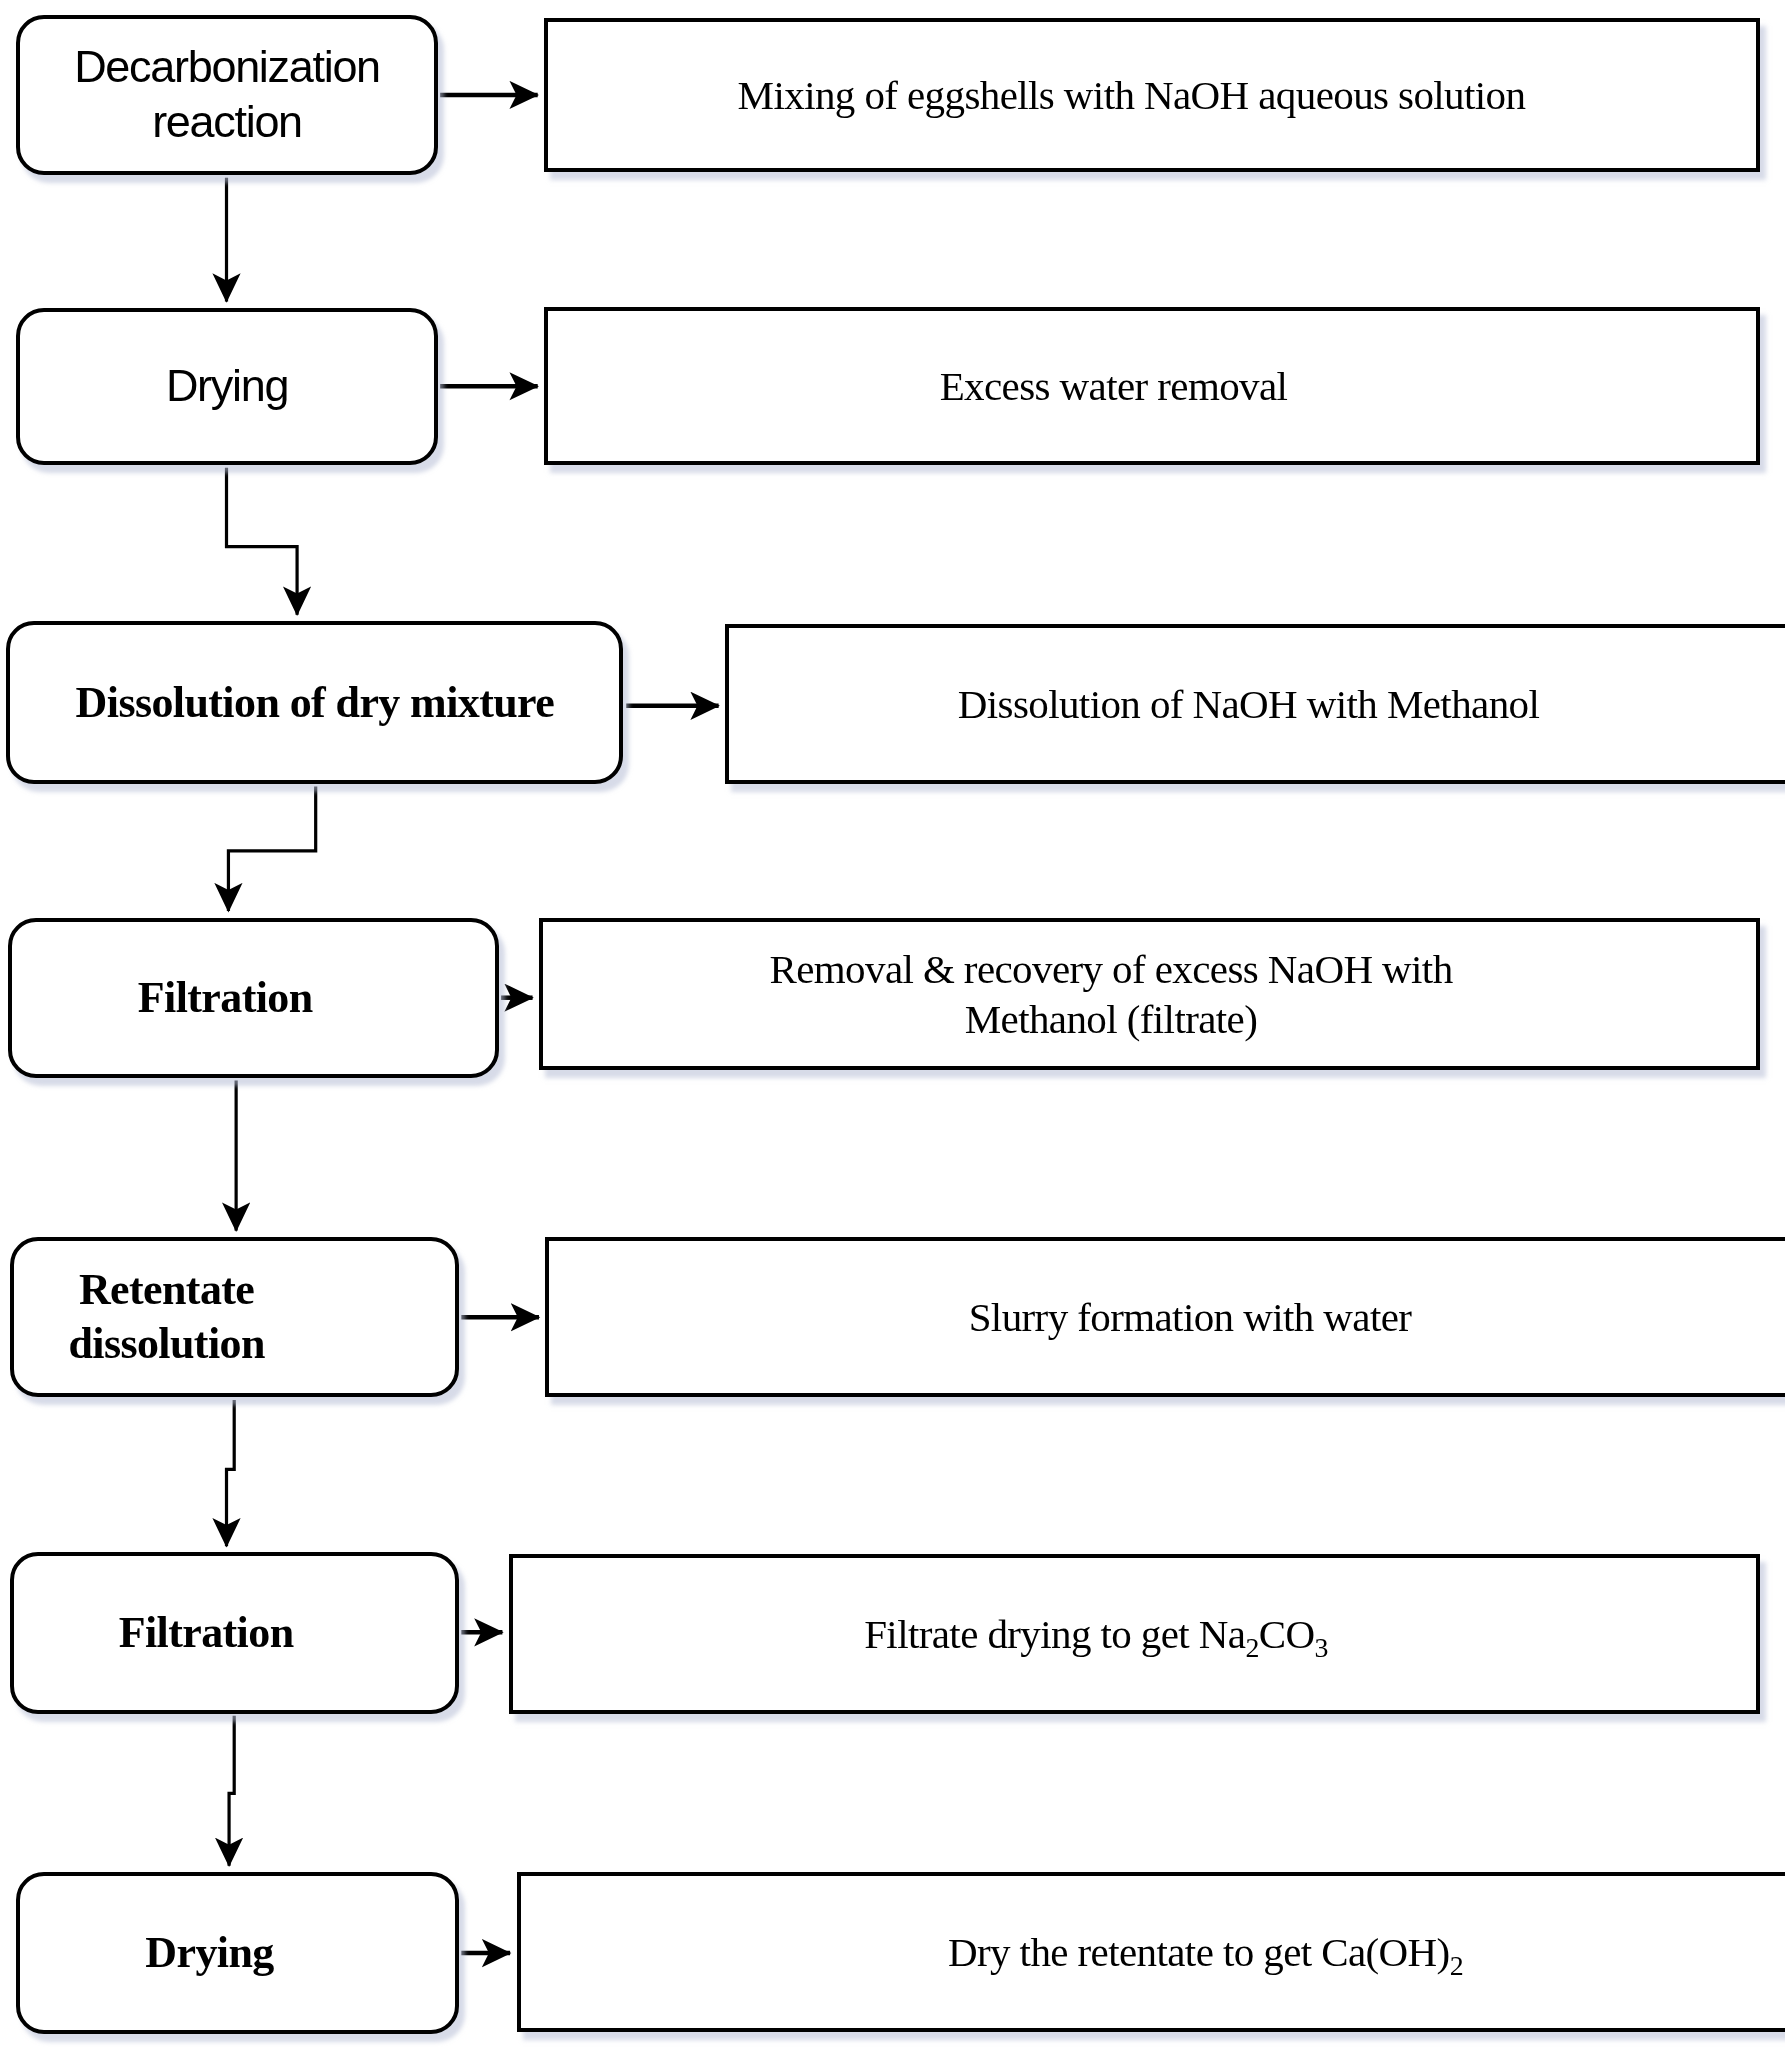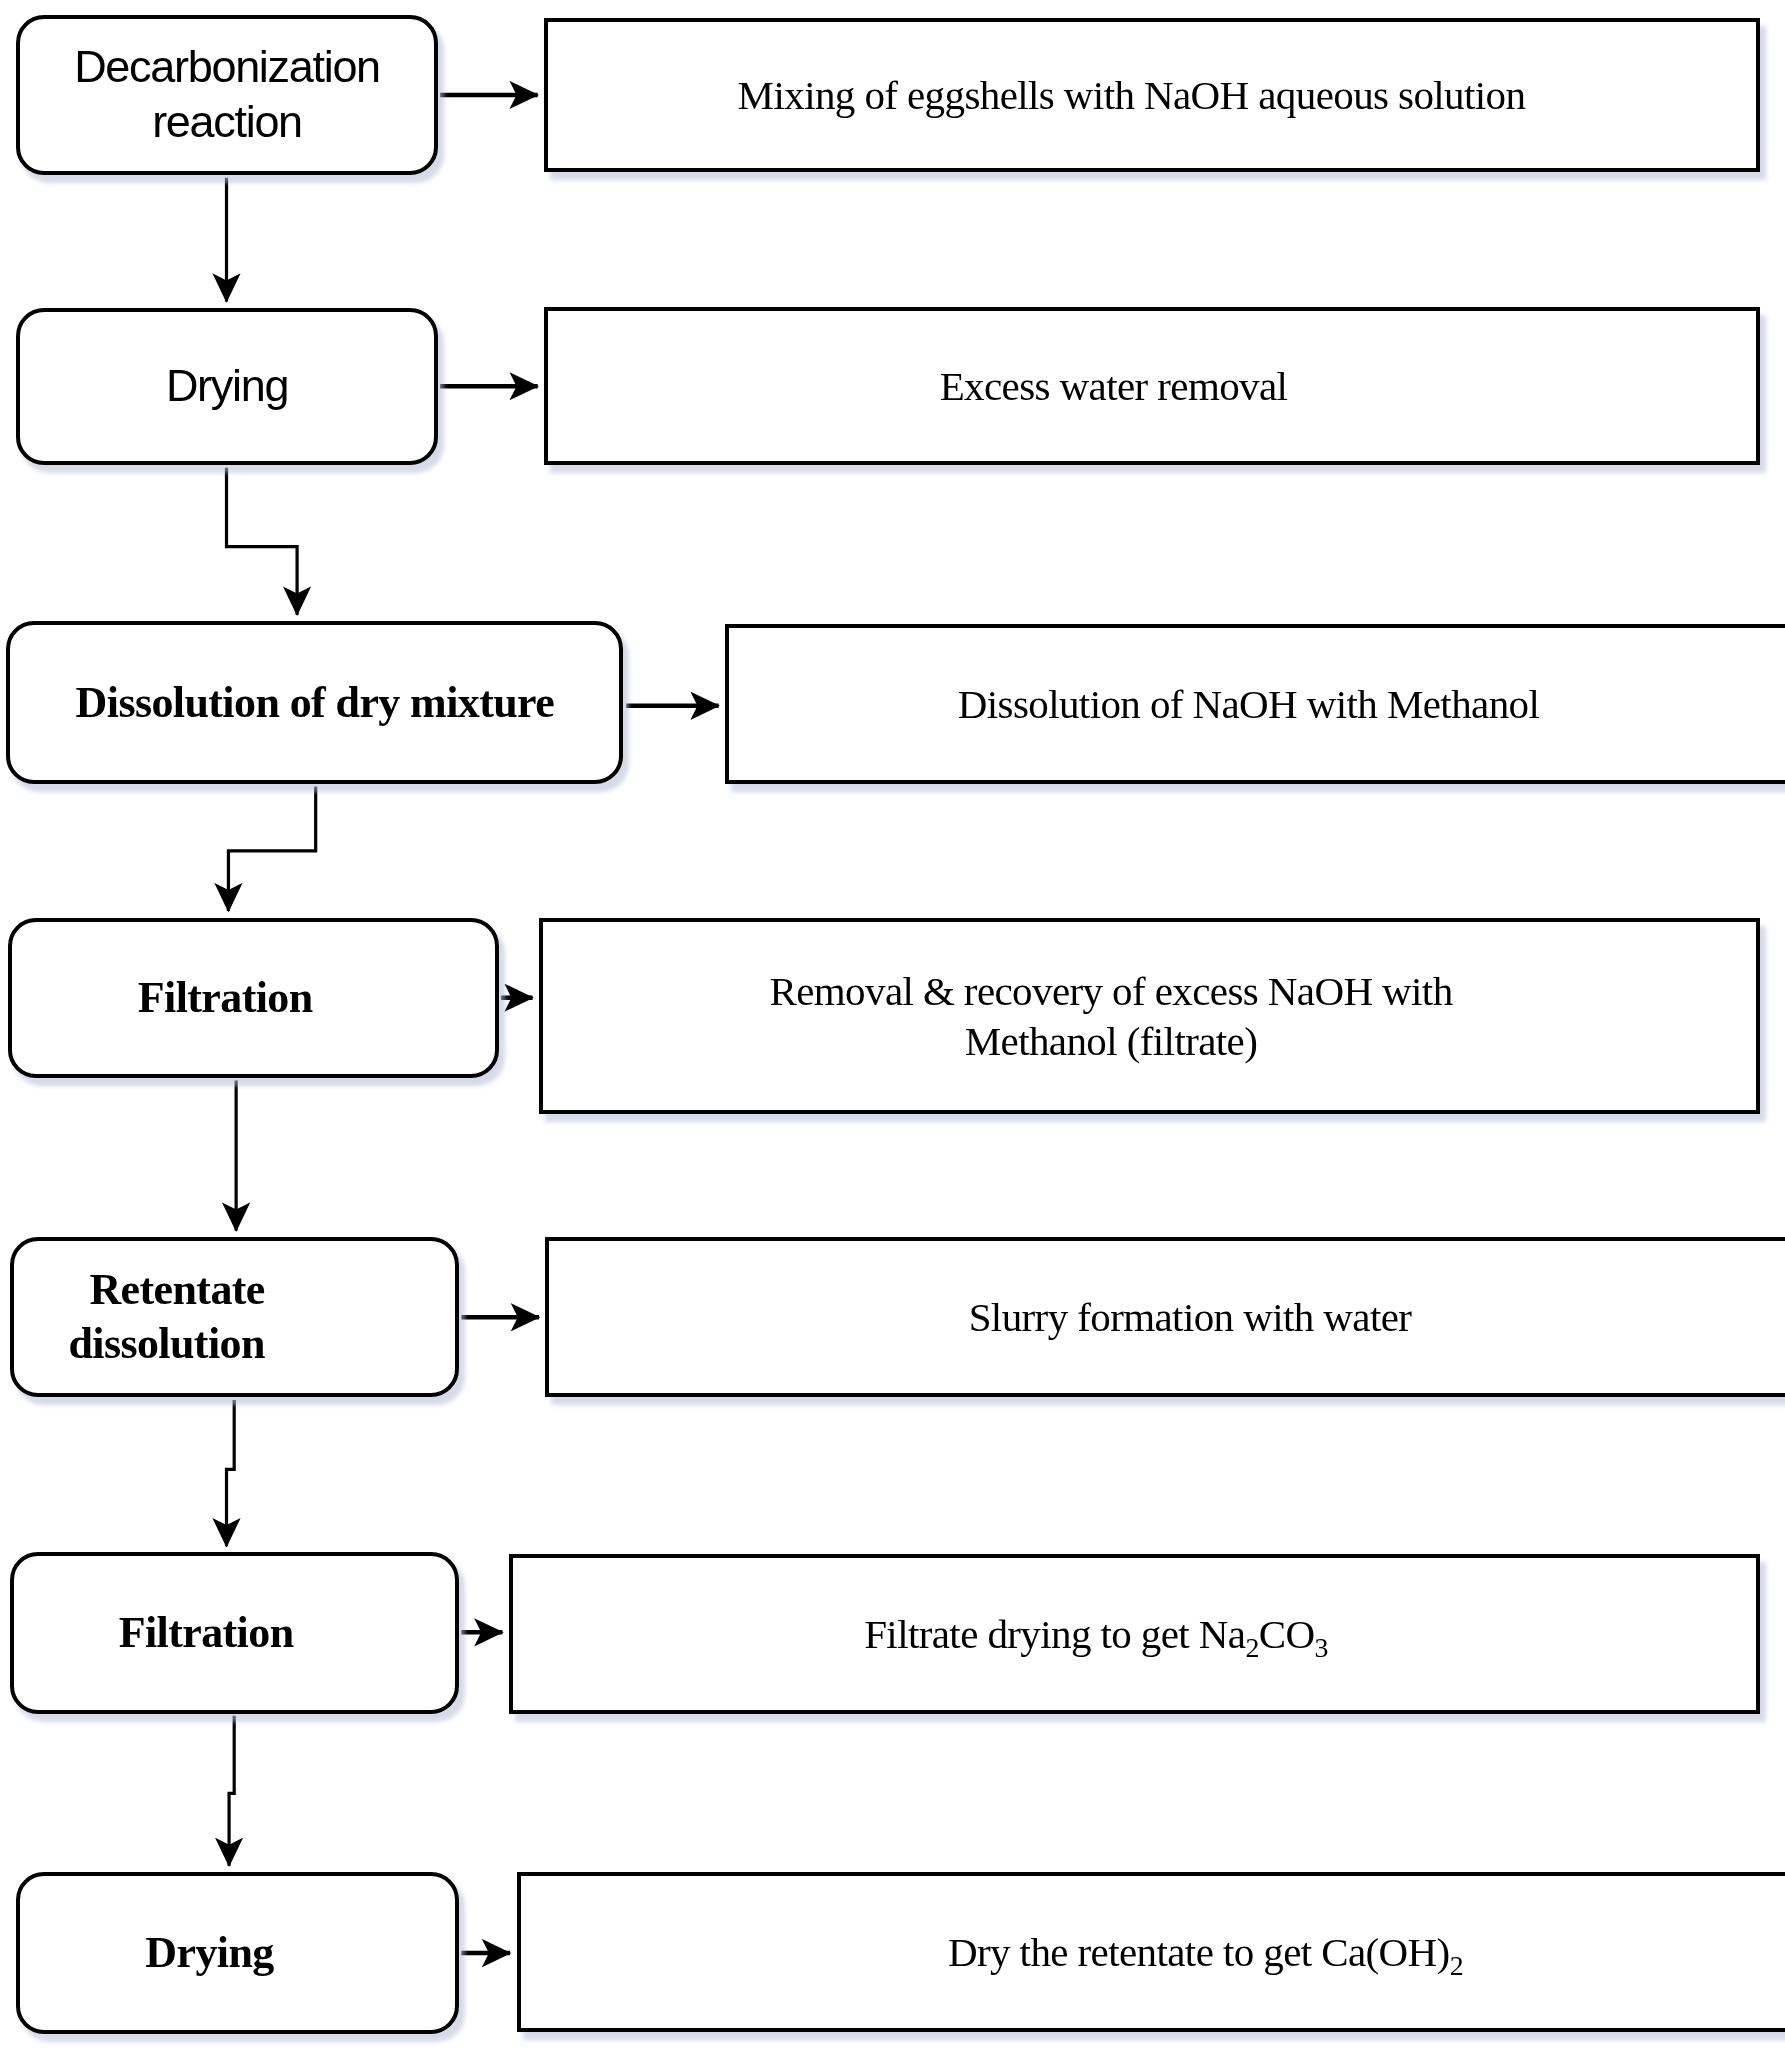--- a/index.html
+++ b/index.html
@@ -106,26 +106,26 @@
   <div class="box lbox serifb" style="left:6.4px; top:621px; width:617px; height:163px;">
     <span class="label">Dissolution of dry mixture</span>
   </div>
   <div class="box rbox" style="left:725px; top:624px; width:1124px; height:160px;">
     <span class="label">Dissolution of NaOH with Methanol</span>
   </div>
 
   <div class="box lbox serifb shift" style="left:7.7px; top:918px; width:491px; height:160px;">
     <span class="label">Filtration</span>
   </div>
-  <div class="box rbox" style="left:539px; top:918px; width:1221px; height:196px;">
+  <div class="box rbox" style="left:539px; top:918px; width:1221px; height:152px;">
     <span class="label">Removal &amp; recovery of excess NaOH with
 Methanol (filtrate)</span>
   </div>
 
-  <div class="box lbox serifb shift2" style="left:9.6px; top:1237px; width:449px; height:160px;text-align:right;">
+  <div class="box lbox serifb shift2" style="left:9.6px; top:1237px; width:449px; height:160px;">
     <span class="label">Retentate
 dissolution</span>
   </div>
   <div class="box rbox" style="left:545px; top:1237px; width:1367px; height:160px;">
     <span class="label">Slurry formation with water</span>
   </div>
 
   <div class="box lbox serifb shift" style="left:9.6px; top:1552px; width:449px; height:162px;">
     <span class="label">Filtration</span>
   </div>

